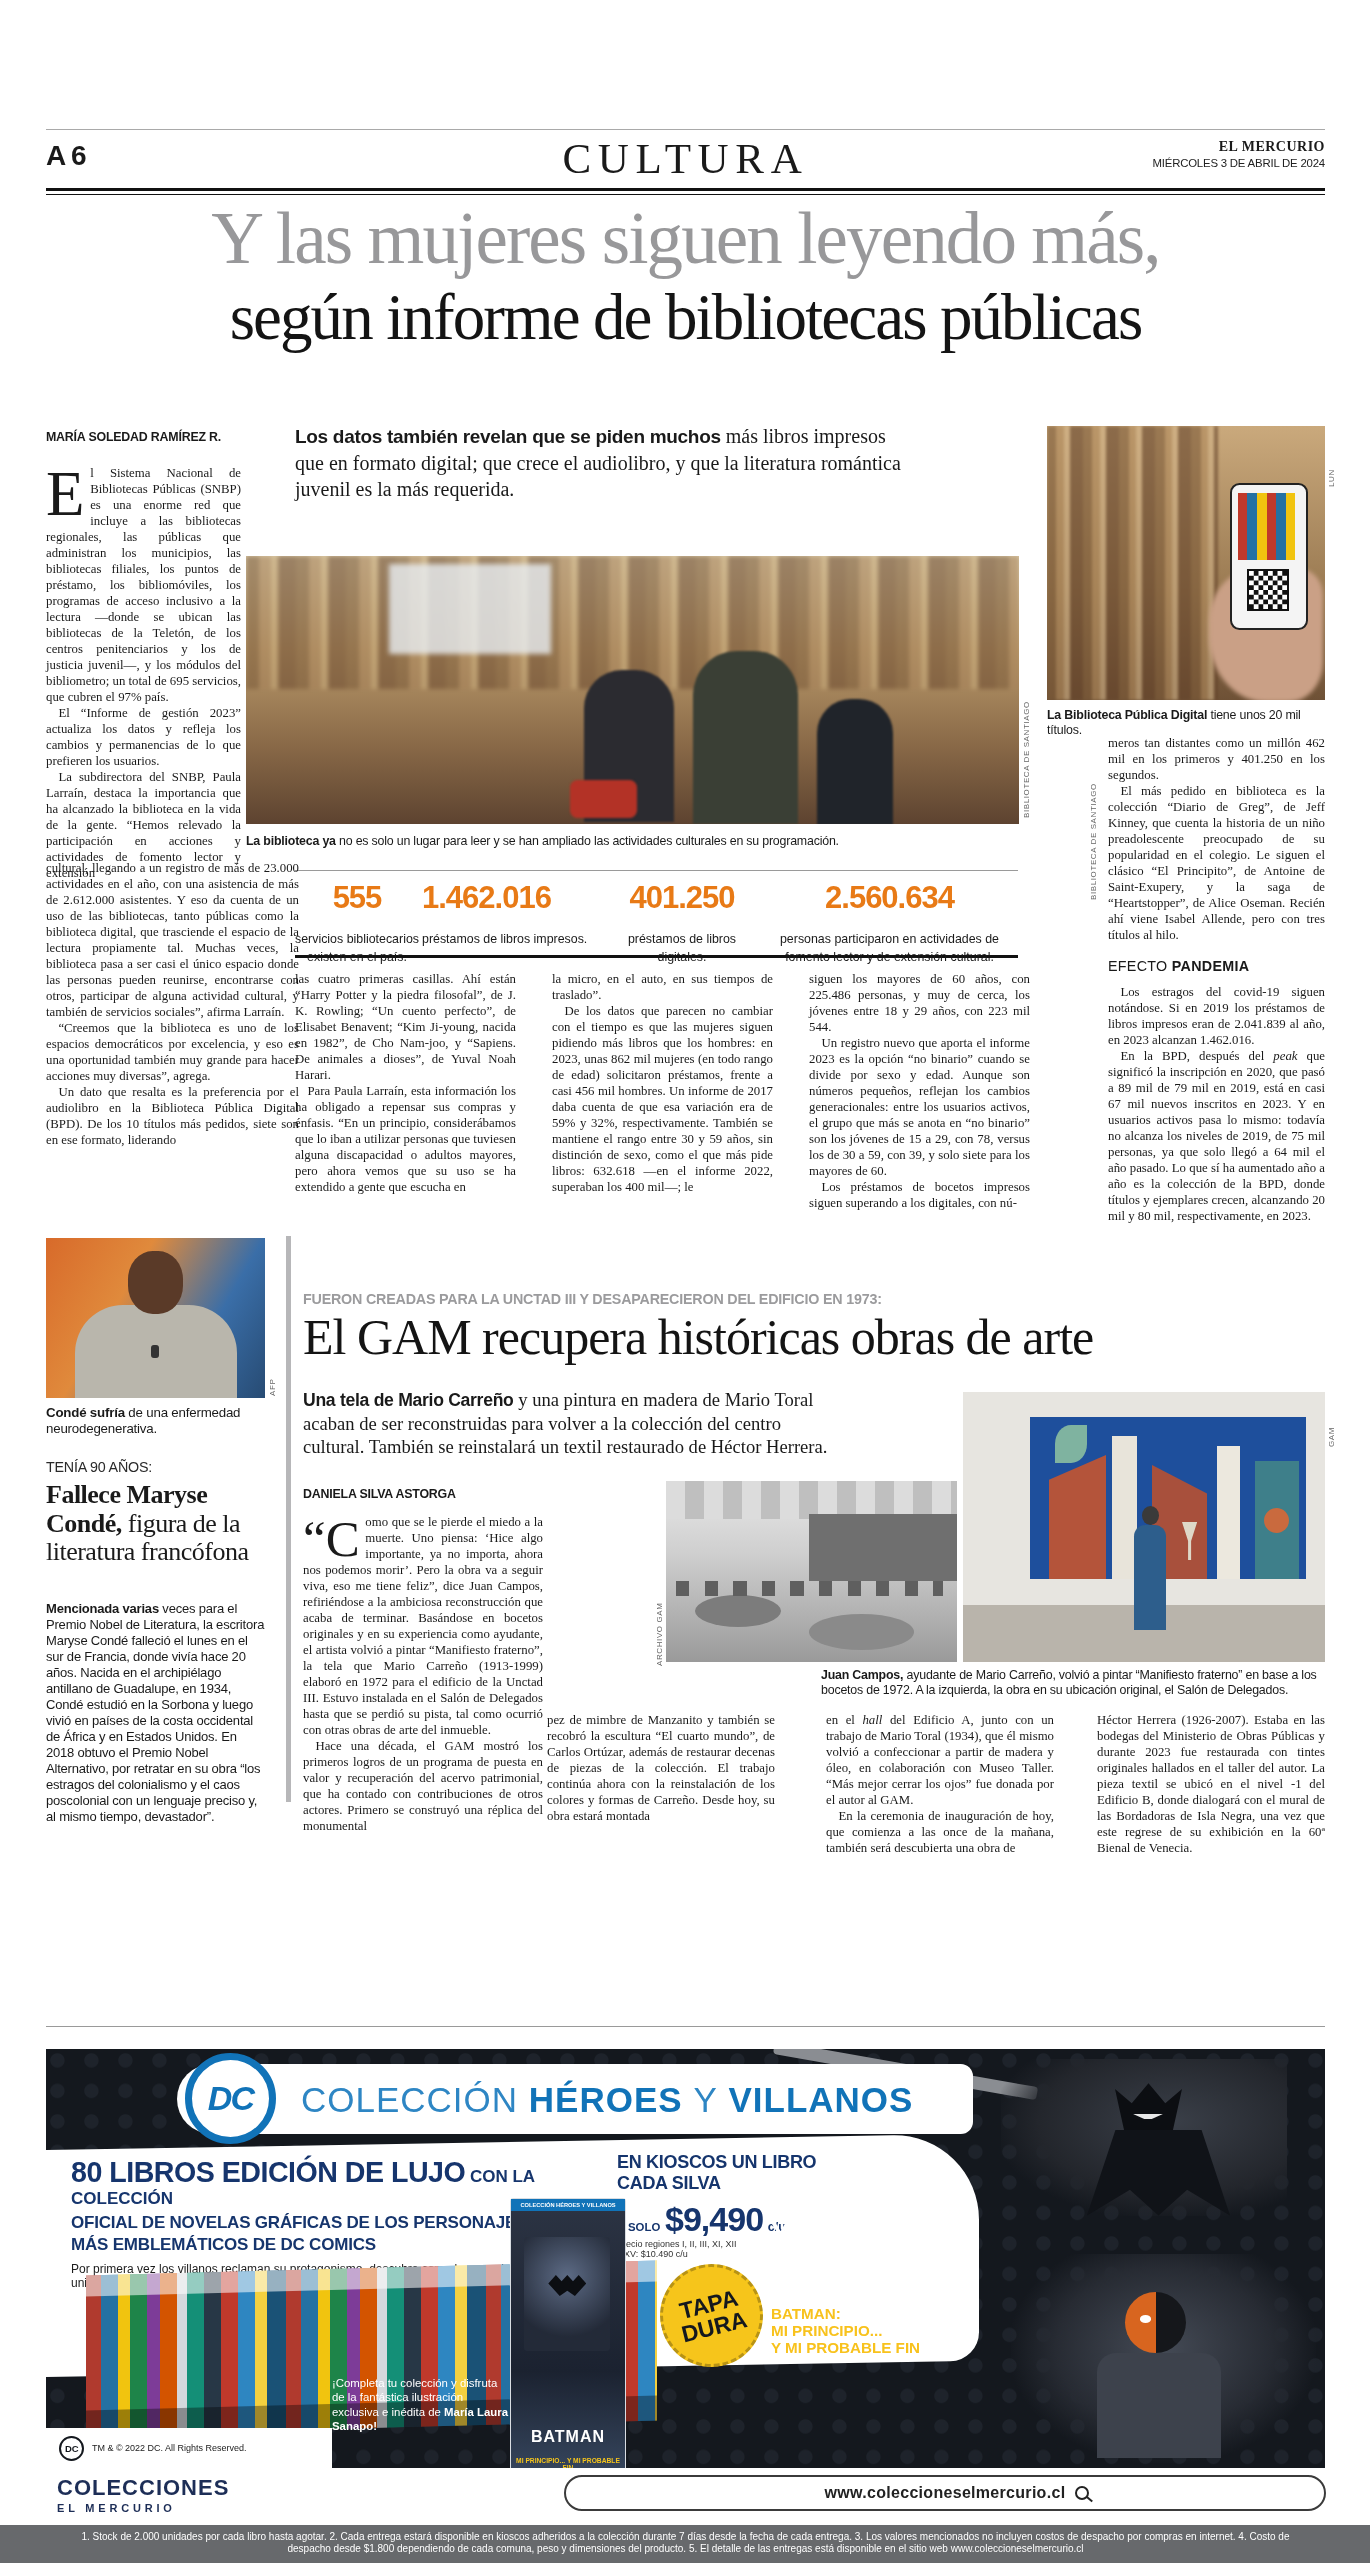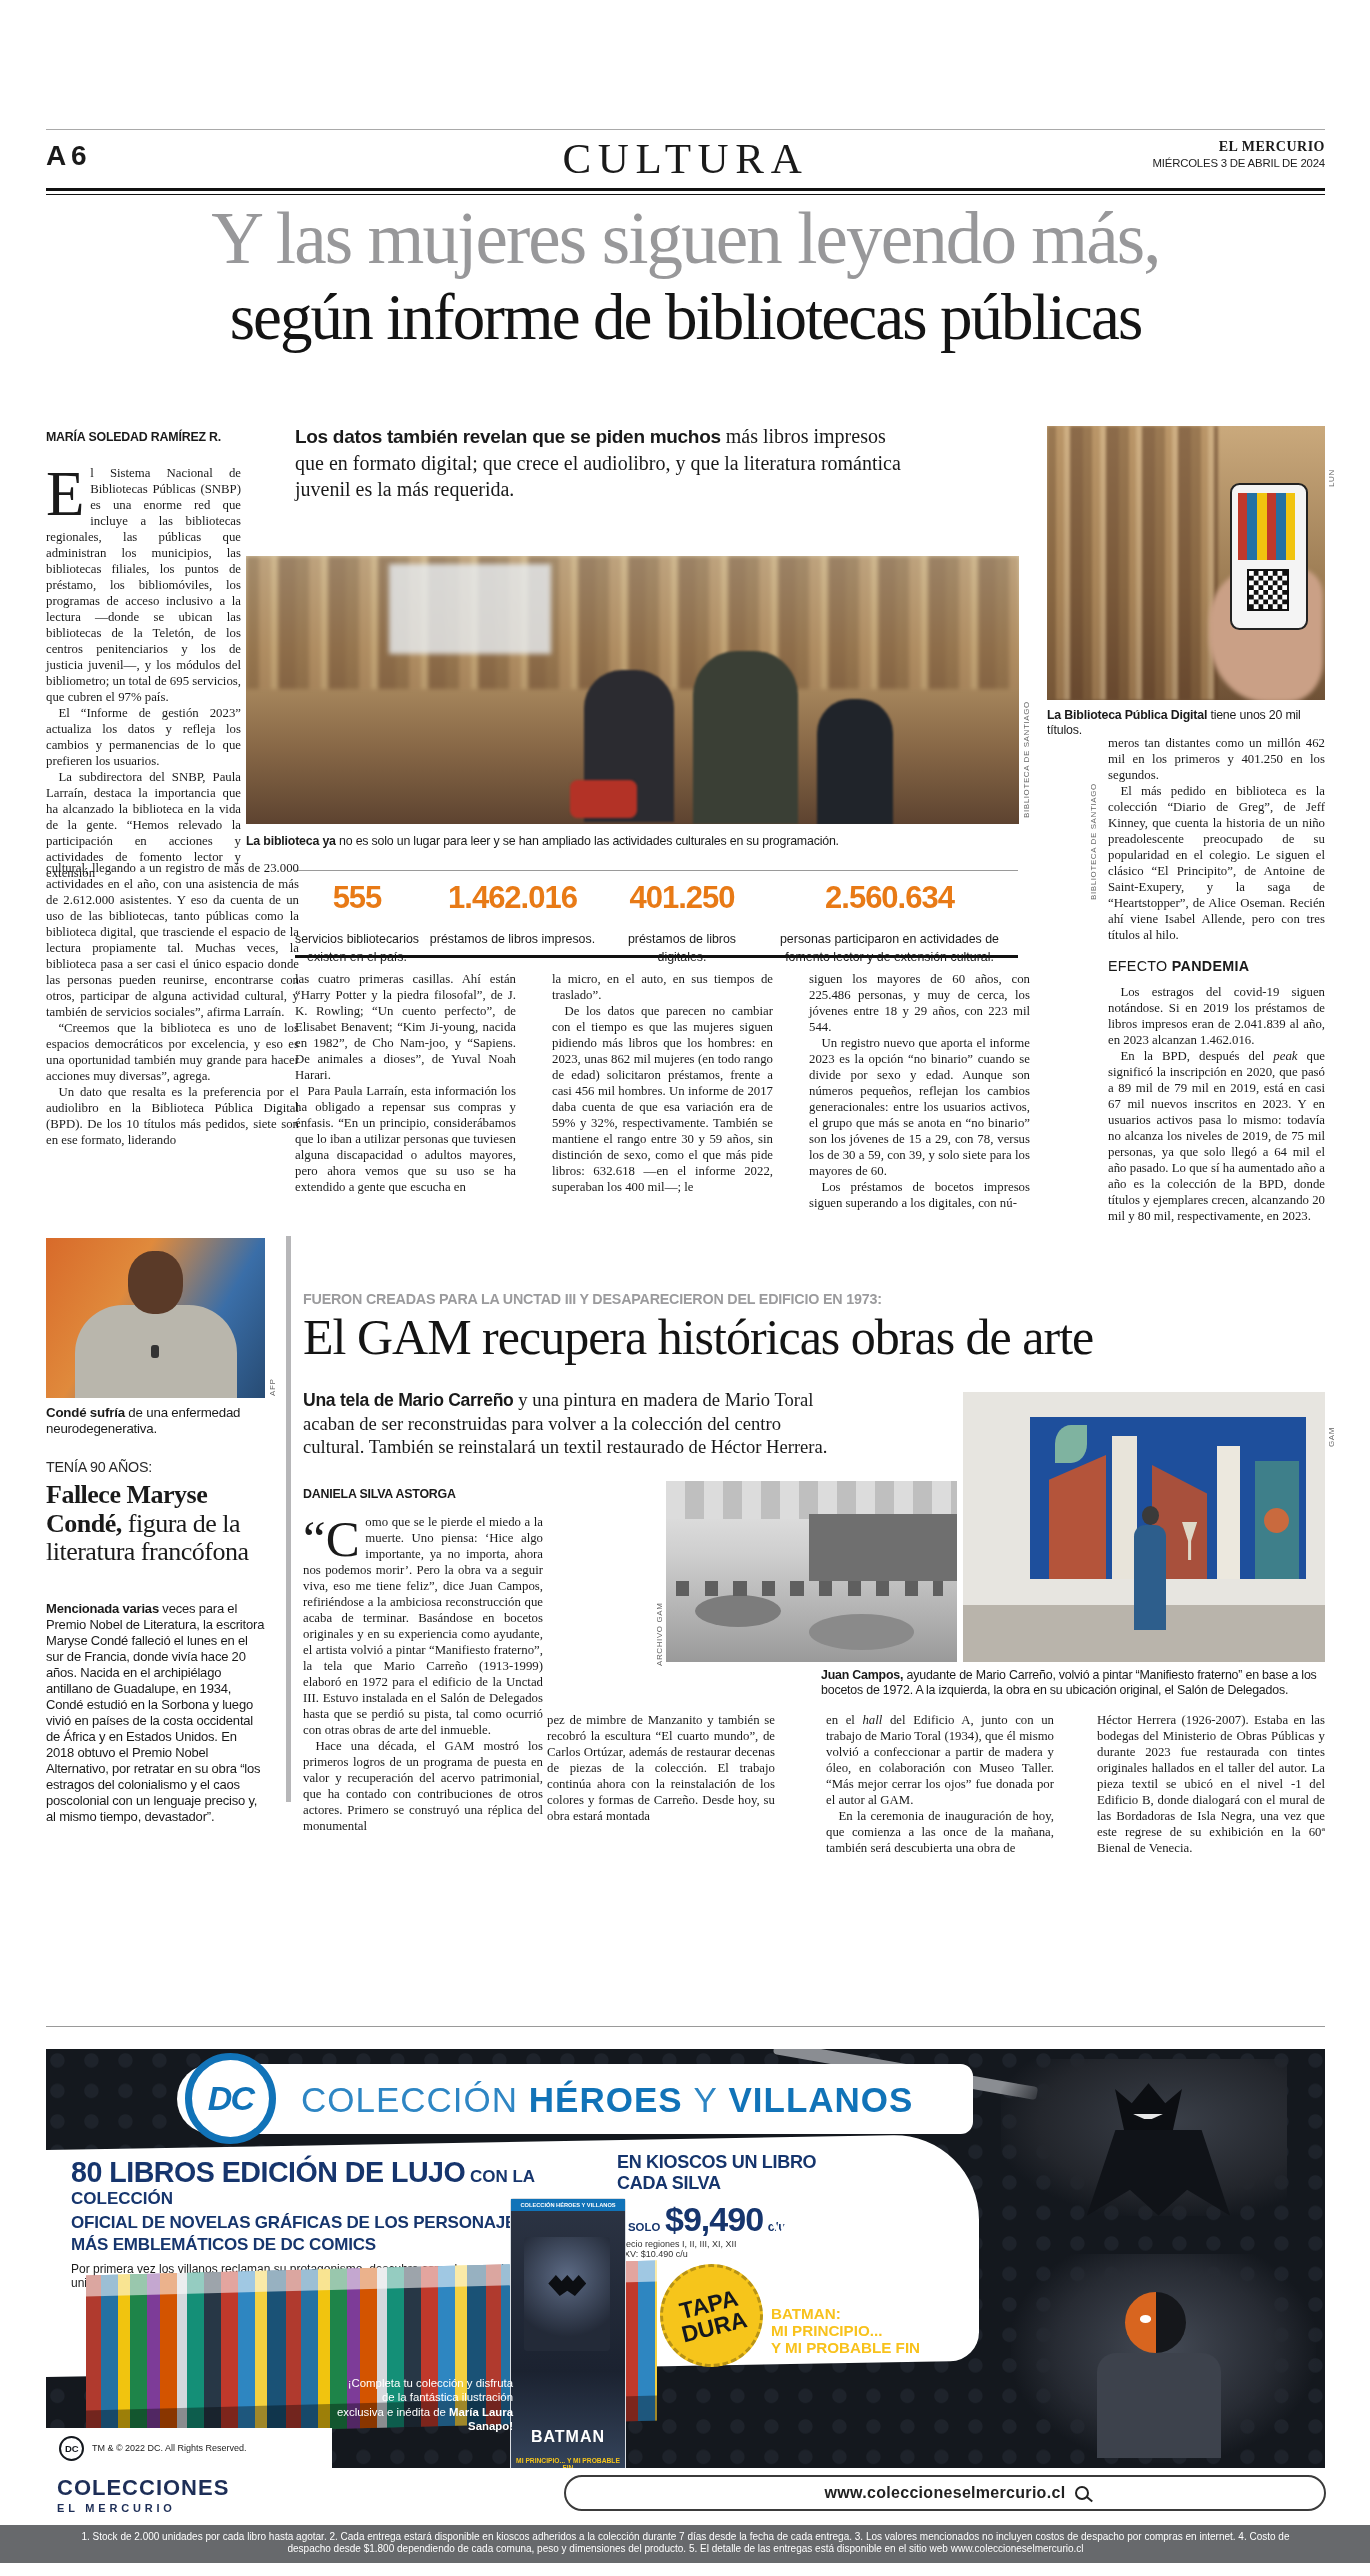--- a/index.html
+++ b/index.html
@@ -82,21 +82,21 @@
   <div class="abs credit" style="left:1327px;top:430px;height:57px;">LUN</div>
   <div class="abs cap" style="left:1047px;top:708px;width:278px;">
     <span class="b">La Biblioteca Pública Digital</span><span> tiene unos 20 mil títulos.</span>
   </div>
 
   <div class="abs" style="left:295px;top:870px;width:723px;height:88px;border-top:1px solid #9a9a9a;border-bottom:3.8px solid #111;display:flex;justify-content:space-between;align-items:flex-start;padding-top:9.5px;box-sizing:border-box;">
     <div style="width:124px;text-align:center;">
       <div class="stat-num" style="color:#e87a16;">555</div>
       <div class="stat-lbl">servicios bibliotecarios existen en el país.</div>
     </div>
-    <div style="width:181px;text-align:center;">
+    <div style="width:181px;">
       <div class="stat-num" style="color:#e87a16;">1.462.016</div>
       <div class="stat-lbl">préstamos de libros impresos.</div>
     </div>
     <div style="width:152px;text-align:center;">
       <div class="stat-num" style="color:#e87a16;">401.250</div>
       <div class="stat-lbl">préstamos de libros digitales.</div>
     </div>
     <div style="width:257px;text-align:center;">
       <div class="stat-num" style="color:#e87a16;">2.560.634</div>
       <div class="stat-lbl">personas participaron en actividades de fomento lector y de extensión cultural.</div>
@@ -276,21 +276,21 @@
     </div>
 
     <div class="abs sans" style="left:725px;top:168px;width:267px;">
       <div class="b" style="font-size:28.6px;color:#fff;letter-spacing:-0.5px;">YA A LA VENTA</div>
       <div class="b" style="font-size:38px;color:#fff;letter-spacing:-0.5px;line-height:42px;">LIBRO 44</div>
       <div class="b" style="font-size:15.2px;color:#f8c21c;margin-top:13.3px;">BATMAN:</div>
       <div class="b" style="font-size:15.2px;color:#f8c21c;">MI PRINCIPIO...</div>
       <div class="b" style="font-size:15.2px;color:#f8c21c;">Y MI PROBABLE FIN</div>
     </div>
 
-    <div class="abs sans" style="left:286px;top:327px;width:181px;font-size:11.4px;line-height:14.3px;color:#fff;z-index:6;text-align:right;">
+    <div class="abs sans" style="left:286px;top:327px;width:181px;font-size:11.4px;line-height:14.3px;color:#fff;z-index:6;">
       <span>¡Completa tu colección y disfruta de la fantástica ilustración exclusiva e inédita de </span><span class="b">María Laura Sanapo!</span>
     </div>
 
     <div class="abs" style="left:0;top:379px;width:286px;height:40px;background:#fff;display:flex;align-items:center;gap:7.6px;padding-left:13.3px;box-sizing:border-box;z-index:6;">
       <span style="width:25px;height:25px;border:2.9px solid #14181e;border-radius:50%;display:flex;align-items:center;justify-content:center;box-sizing:border-box;">
         <span class="sans b" style="font-size:9.5px;color:#14181e;">DC</span>
       </span>
       <span class="sans" style="font-size:9px;color:#222;">TM &amp; © 2022 DC. All Rights Reserved.</span>
     </div>
   </div>

